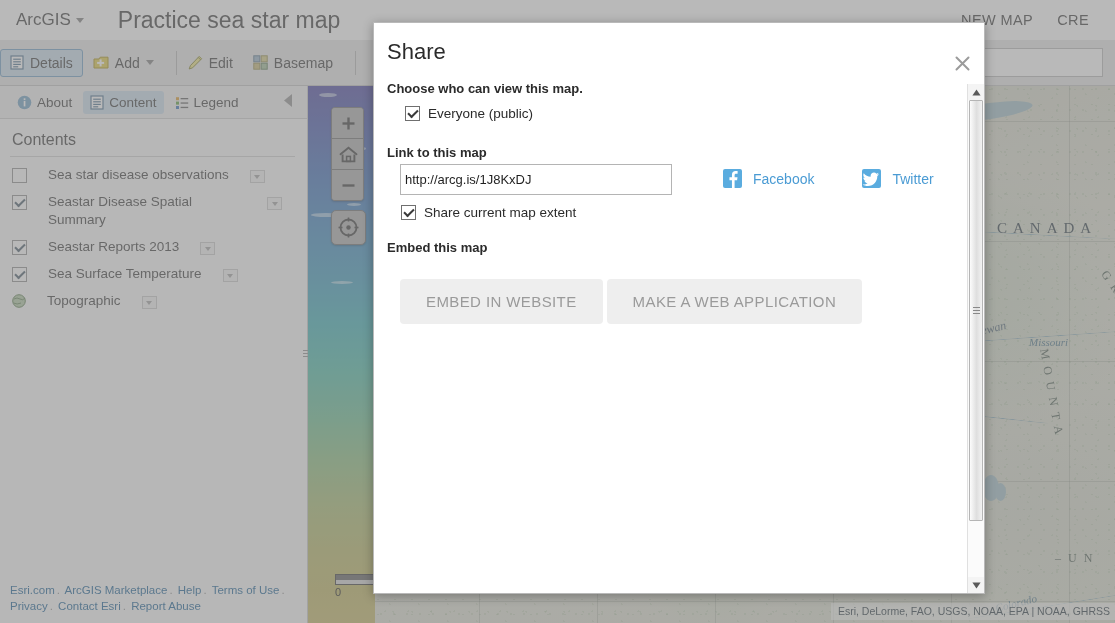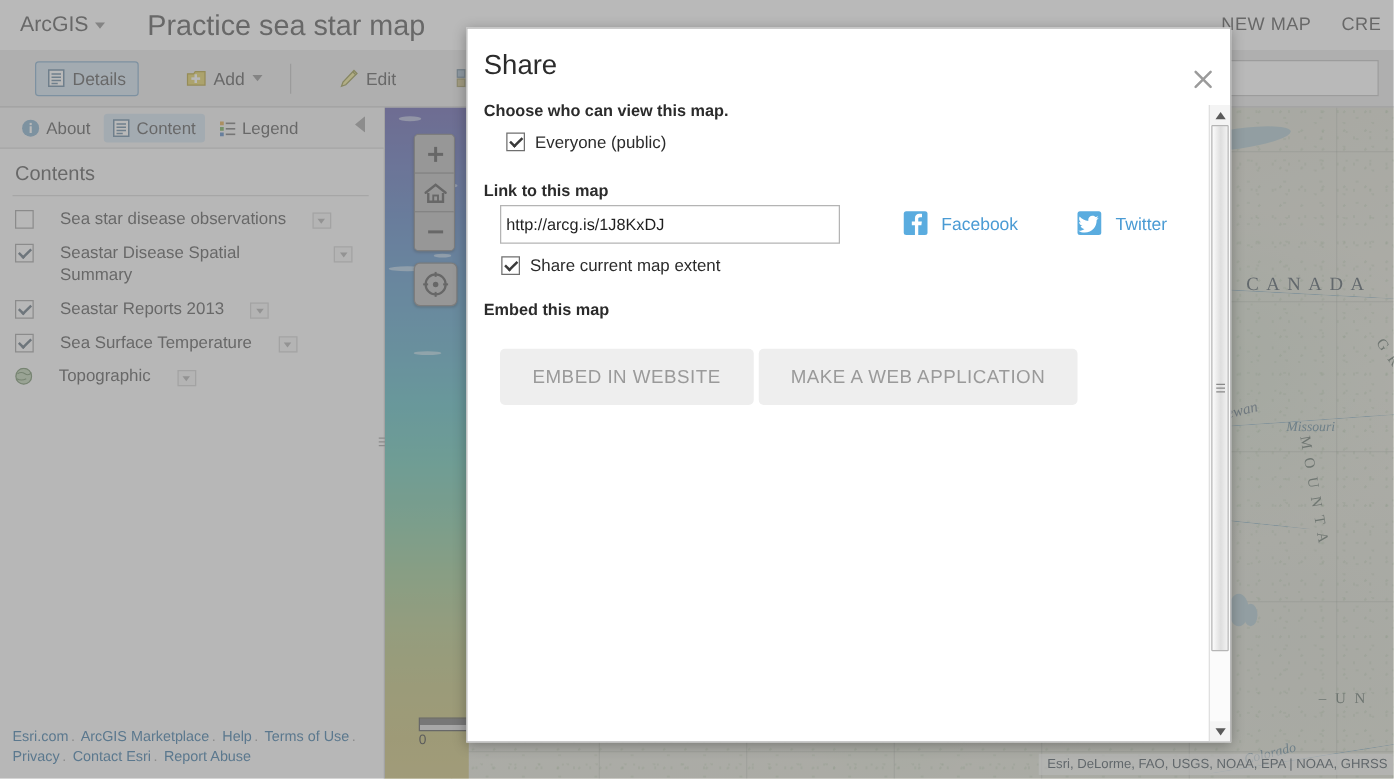--- a/index.html
+++ b/index.html
@@ -178,40 +178,40 @@
   .map-title {
     margin-left: 26px;
     font-size: 23px;
     color: #4c4c4c;
     cursor: text;
   }
   .topnav {
     margin-left: auto;
     display: flex; align-items: center;
     gap: 24px;
-    padding-right: 10px;
+    padding-right: 26px;
     font-size: 14.5px;
     color: #4c4c4c;
     letter-spacing: .4px;
   }
   .topnav span { cursor: pointer; white-space: nowrap; }
 
   
   .toolbar {
     position: absolute; left: 0; top: 40px;
     width: 1115px; height: 45px;
     background: #e8e8e8;
     border-bottom: 1px solid #c8c8c8;
     display: flex; align-items: center;
     z-index: 4;
   }
   .tb-btn {
     display: flex; align-items: center; gap: 6px;
     padding: 6px 10px;
-    margin-left: 28px;
+    margin-left: 0;
     font-size: 14px;
     color: #4c4c4c;
     border-radius: 3px;
     cursor: pointer;
   }
   .tb-btn.active {
     background: #cfe0ee;
     border: 1px solid #7ba7c9;
     padding: 5px 9px;
   }

